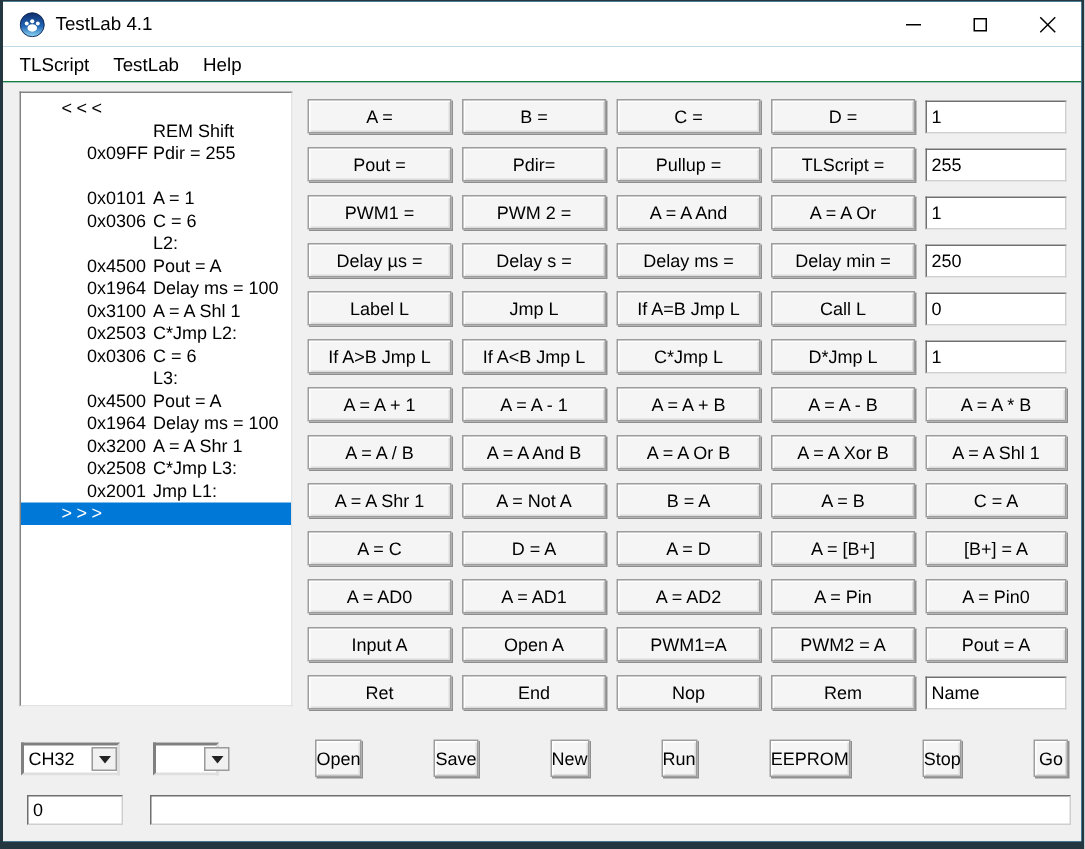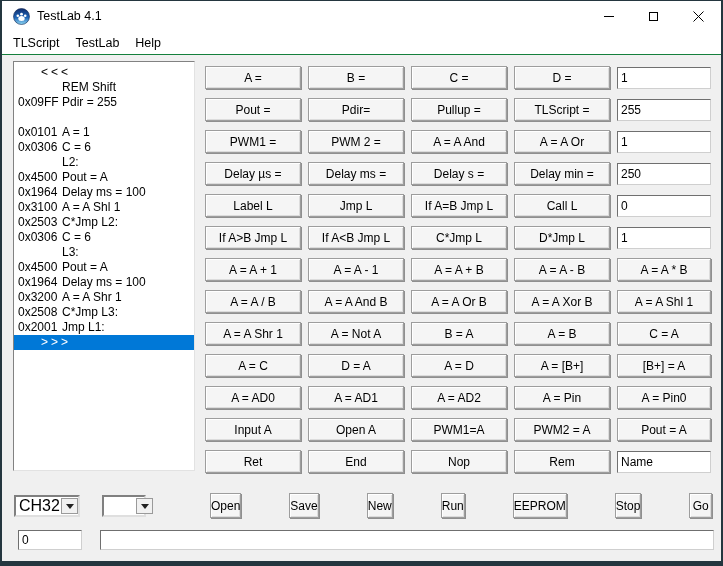--- a/index.html
+++ b/index.html
@@ -20,21 +20,21 @@
   .menubar{height:24px;background:#fff;border-bottom:1px solid #15803d;display:flex;align-items:center;padding-left:3px;flex:0 0 auto;}
   .menu-item{font-size:12.5px;color:#000;padding:0 8px;height:100%;display:flex;align-items:center;}
 
   
   .client{flex:1;position:relative;background:#f0f0f0;}
 
   
   .listbox{position:absolute;left:11px;top:6px;width:182px;height:410px;background:#fff;
     border:1px solid;border-color:#828282 #e2e2e2 #e2e2e2 #828282;overflow:hidden;padding-top:3px;}
   .lrow{display:flex;height:15px;line-height:15px;font-size:12px;color:#000;padding-left:4px;white-space:nowrap;}
-  .lrow .addr{width:44px;flex:0 0 auto;}
+  .lrow .addr{width:44px;flex:0 0 auto;margin-left:40px;}
   .lrow .instr{flex:1;}
   .lrow .marker{padding-left:23px;letter-spacing:3px;}
   .lrow.sel{background:#0078d7;color:#fff;}
 
   
   .btn3d{background:#f5f5f5;border:1px solid #9d9d9d;color:#000;font-size:12px;
     display:flex;align-items:center;justify-content:center;padding:0;
     box-shadow:inset 1px 1px 0 #ffffff,inset -1px -1px 0 #dcdcdc,1px 1px 0 #8f8f8f;}
 
   
@@ -43,21 +43,21 @@
 
   
   .grid{position:absolute;left:203px;top:11px;display:grid;
     grid-template-columns:96px 96px 96px 96px 94px;grid-auto-rows:23px;column-gap:7px;row-gap:9px;}
   .gbtn{width:100%;height:23px;}
   .gfield{width:100%;height:22px;align-self:center;}
 
   
   .combo{position:absolute;height:22px;background:#fff;border:2px solid;border-color:#808080 #dfdfdf #dfdfdf #808080;
     display:flex;align-items:center;}
-  .combo-text{flex:1;font-size:16px;padding-left:3px;color:#000;white-space:nowrap;overflow:hidden;}
+  .combo-text{flex:1;font-size:12px;padding-left:3px;color:#000;white-space:nowrap;overflow:hidden;}
   .dd{width:17px;height:16px;margin-right:0;background:#f1f1f1;border:1px solid #9a9a9a;
     display:flex;align-items:center;justify-content:center;flex:0 0 auto;}
   .tri{width:0;height:0;border-left:4px solid transparent;border-right:4px solid transparent;border-top:5px solid #222;}
 
   
   .action-bar{position:absolute;left:208px;top:438px;width:502px;height:25px;display:flex;justify-content:space-between;gap:48px;}
   .action{width:56px;height:25px;}
 
   
   .status-field{position:absolute;top:475px;height:20px;}
@@ -194,22 +194,22 @@
           <button class="btn3d gbtn">Pdir=</button>
           <button class="btn3d gbtn">Pullup =</button>
           <button class="btn3d gbtn">TLScript =</button>
           <input class="sunken gfield" value="255" style="">
           <button class="btn3d gbtn">PWM1 =</button>
           <button class="btn3d gbtn">PWM 2 =</button>
           <button class="btn3d gbtn">A = A And</button>
           <button class="btn3d gbtn">A = A Or</button>
           <input class="sunken gfield" value="1" style="">
           <button class="btn3d gbtn">Delay µs =</button>
+          <button class="btn3d gbtn">Delay s =</button>
           <button class="btn3d gbtn">Delay ms =</button>
-          <button class="btn3d gbtn">Delay s =</button>
           <button class="btn3d gbtn">Delay min =</button>
           <input class="sunken gfield" value="250" style="">
           <button class="btn3d gbtn">Label L</button>
           <button class="btn3d gbtn">Jmp L</button>
           <button class="btn3d gbtn">If A=B Jmp L</button>
           <button class="btn3d gbtn">Call L</button>
           <input class="sunken gfield" value="0" style="">
           <button class="btn3d gbtn">If A&gt;B Jmp L</button>
           <button class="btn3d gbtn">If A&lt;B Jmp L</button>
           <button class="btn3d gbtn">C*Jmp L</button>

